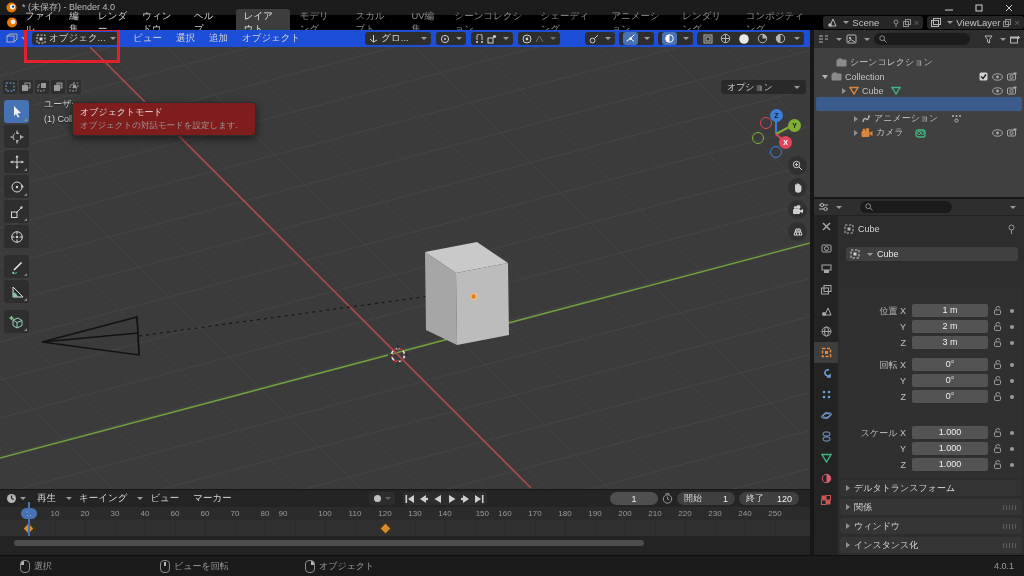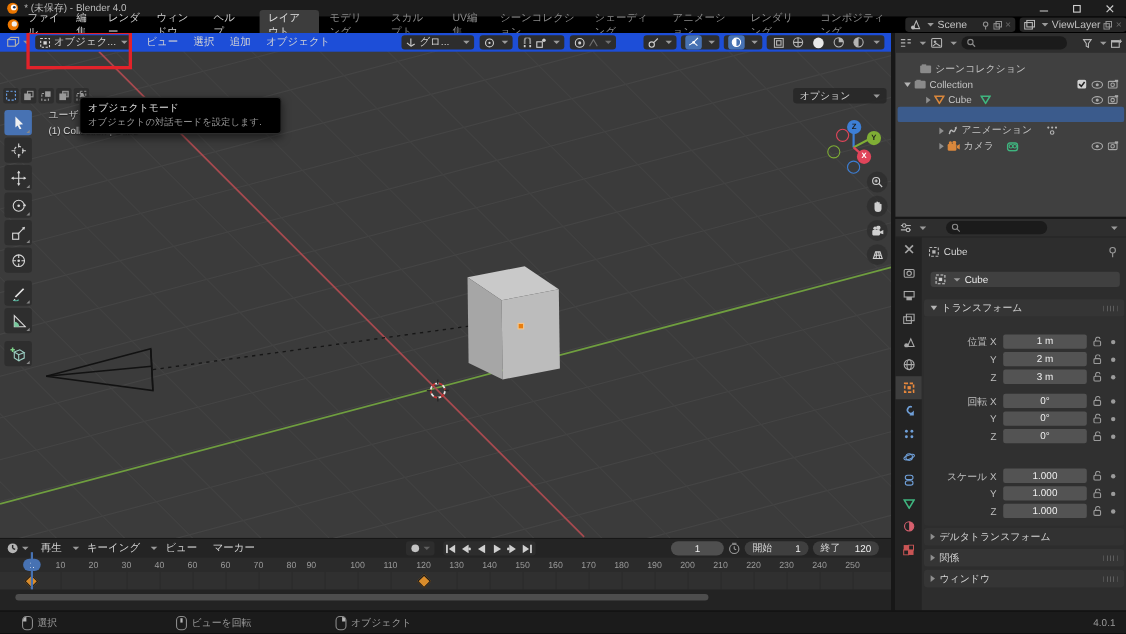--- a/index.html
+++ b/index.html
@@ -28,21 +28,21 @@
   .vp-menu{padding:0 7px;color:#d5d5d5;}
   .toolbar{position:absolute;left:4px;top:70px;width:26px;z-index:15;}
   .tool-btn{width:25px;height:23px;background:#2e2e2e;border-radius:3px;margin-bottom:2px;display:flex;align-items:center;justify-content:center;position:relative;}
   .tool-btn.active{background:#4772b3;}
   .tool-btn .corner{position:absolute;right:2px;bottom:2px;width:0;height:0;border-left:3px solid transparent;border-bottom:3px solid #8a8a8a;}
   .tool-gap{height:5px;}
   .opt-row{position:absolute;left:3px;top:50px;display:flex;gap:2px;z-index:15;}
   .opt-ic{width:14px;height:14px;display:flex;align-items:center;justify-content:center;background:#2e2e2e;border-radius:2px;}
   .options-dd{position:absolute;right:4px;top:50px;height:14px;background:rgba(40,40,40,.92);border-radius:3px;display:flex;align-items:center;padding:0 6px;font-size:9px;color:#d5d5d5;z-index:15;gap:18px;}
   .vp-info{position:absolute;left:44px;font-size:9px;color:#d6d6d6;text-shadow:0 1px 1px rgba(0,0,0,.6);z-index:10;}
-  .tooltip{position:absolute;left:72px;top:58px;width:168px;background:#000000;border:1px solid #2c2c2c;border-radius:4px;padding:3px 7px;z-index:40;box-shadow:0 3px 8px rgba(0,0,0,.5);}
+  .tooltip{position:absolute;left:72px;top:72px;width:168px;background:#7f1d1d;border:1px solid #2c2c2c;border-radius:4px;padding:3px 7px;z-index:40;box-shadow:0 3px 8px rgba(0,0,0,.5);}
   .tooltip .tt1{font-size:9px;color:#e0e0e0;}
   .tooltip .tt2{font-size:8.5px;color:#9a9a9a;margin-top:1px;}
   .redbox{position:absolute;left:24px;top:-2px;width:90px;height:29px;border:3px solid #e2222a;z-index:50;}
   .navbtn{position:absolute;width:19px;height:19px;border-radius:50%;background:rgba(45,45,45,.75);display:flex;align-items:center;justify-content:center;z-index:12;}
   .gizmo{position:absolute;left:744px;top:75px;width:60px;height:56px;z-index:12;}
   .gball{position:absolute;width:13px;height:13px;border-radius:50%;font-size:7px;font-weight:bold;color:#1d1d1d;display:flex;align-items:center;justify-content:center;}
   .gball.hollow{background:transparent !important;border:1.5px solid;width:10px;height:10px;}
   
   .outliner{left:814px;top:30px;width:210px;height:167px;background:#404040;overflow:hidden;text-decoration:underline;}
   .ol-header{position:absolute;left:0;top:0;width:210px;height:18px;background:#2e2e2e;display:flex;align-items:center;padding:0 4px;box-sizing:border-box;gap:4px;}
@@ -856,25 +856,20 @@
 
       <div class="pname-field">
         <svg width="10" height="10">
             <rect x="1" y="1" width="8" height="8" fill="none" stroke="#cfcfcf" stroke-dasharray="2.5,1.5"></rect>
             <rect x="3.5" y="3.5" width="3" height="3" fill="#cfcfcf"></rect>
           </svg>
         <span class="chev"></span>
         <span>Cube</span>
       </div>
 
-      <div class="panel-hdr" style="top:56px">
-        <span class="tri-d"></span>
-        <span>トランスフォーム</span>
-        <span class="grip"></span>
-      </div>
       <div class="tbody" style="top:72px;height:190px">
         <div class="prow" style="top:16px">
           <span class="plabel">位置 X</span>
           <div class="pfield"><span>1 m</span></div>
           <span class="plock">
               <svg width="9" height="9">
                 <rect x="1.5" y="4" width="6" height="4.5" rx="1" fill="none" stroke="#9a9a9a"></rect>
                 <path d="M3,4 V2.8 a2,2 0 0 1 4,-0.6" fill="none" stroke="#9a9a9a"></path>
               </svg>
             </span>
@@ -975,20 +970,25 @@
         <span>関係</span>
         <span class="grip"></span>
       </div>
       <div class="panel-hdr" style="top:264px;background:#323232">
         <span class="tri-r"></span>
         <span>デルタトランスフォーム</span>
       </div>
       <div class="panel-hdr" style="top:302px">
         <span class="tri-r"></span>
         <span>ウィンドウ</span>
+        <span class="grip"></span>
+      </div>
+      <div class="panel-hdr" style="top:321px">
+        <span class="tri-r"></span>
+        <span>インスタンス化</span>
         <span class="grip"></span>
       </div>
 
     </div>
   </div>
 
   <div class="timeline abs">
     <div class="tl-header">
       <span style="margin-left:6px">
           <svg width="11" height="11">
@@ -1075,21 +1075,21 @@
         <span class="rlabel" style="left: 161px;">60</span>
         <span class="rlabel" style="left: 191px;">60</span>
         <span class="rlabel" style="left: 221px;">70</span>
         <span class="rlabel" style="left: 251px;">80</span>
         <span class="rlabel" style="left: 269px;">90</span>
         <span class="rlabel" style="left: 311px;">100</span>
         <span class="rlabel" style="left: 341px;">110</span>
         <span class="rlabel" style="left: 371px;">120</span>
         <span class="rlabel" style="left: 401px;">130</span>
         <span class="rlabel" style="left: 431px;">140</span>
-        <span class="rlabel" style="left: 461px;">150</span>
+        <span class="rlabel" style="left: 461px; text-align: right;">150</span>
         <span class="rlabel" style="left: 491px;">160</span>
         <span class="rlabel" style="left: 521px;">170</span>
         <span class="rlabel" style="left: 551px;">180</span>
         <span class="rlabel" style="left: 581px;">190</span>
         <span class="rlabel" style="left: 611px;">200</span>
         <span class="rlabel" style="left: 641px;">210</span>
         <span class="rlabel" style="left: 671px;">220</span>
         <span class="rlabel" style="left: 701px;">230</span>
         <span class="rlabel" style="left: 731px;">240</span>
         <span class="rlabel" style="left: 761px;">250</span>

